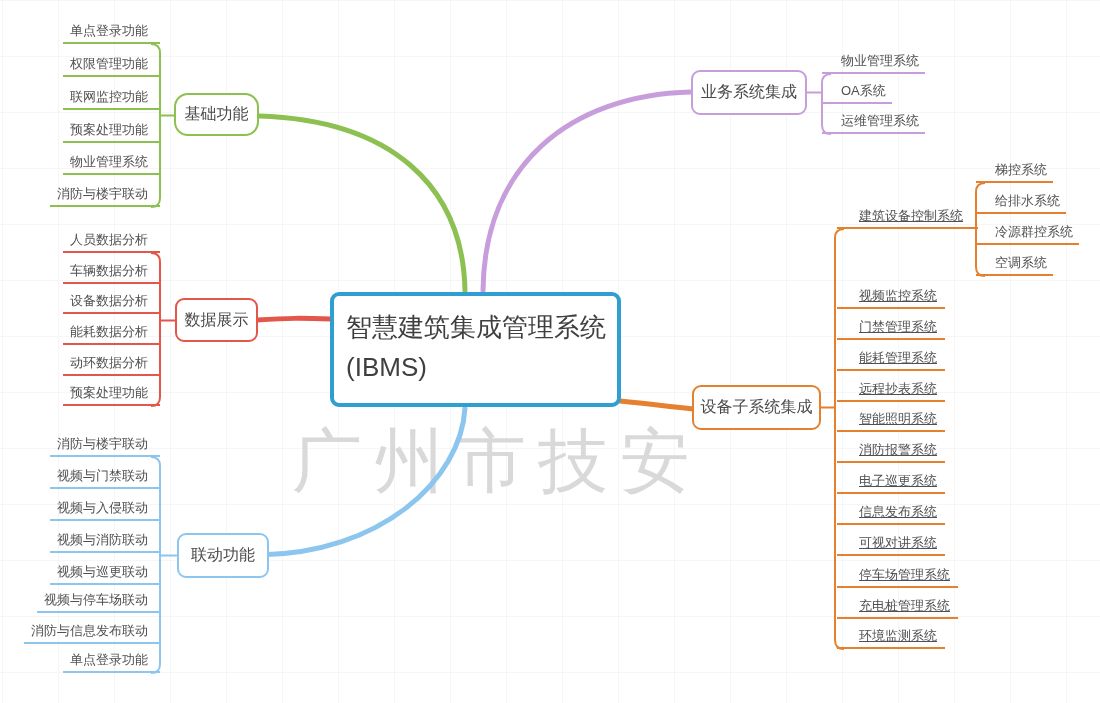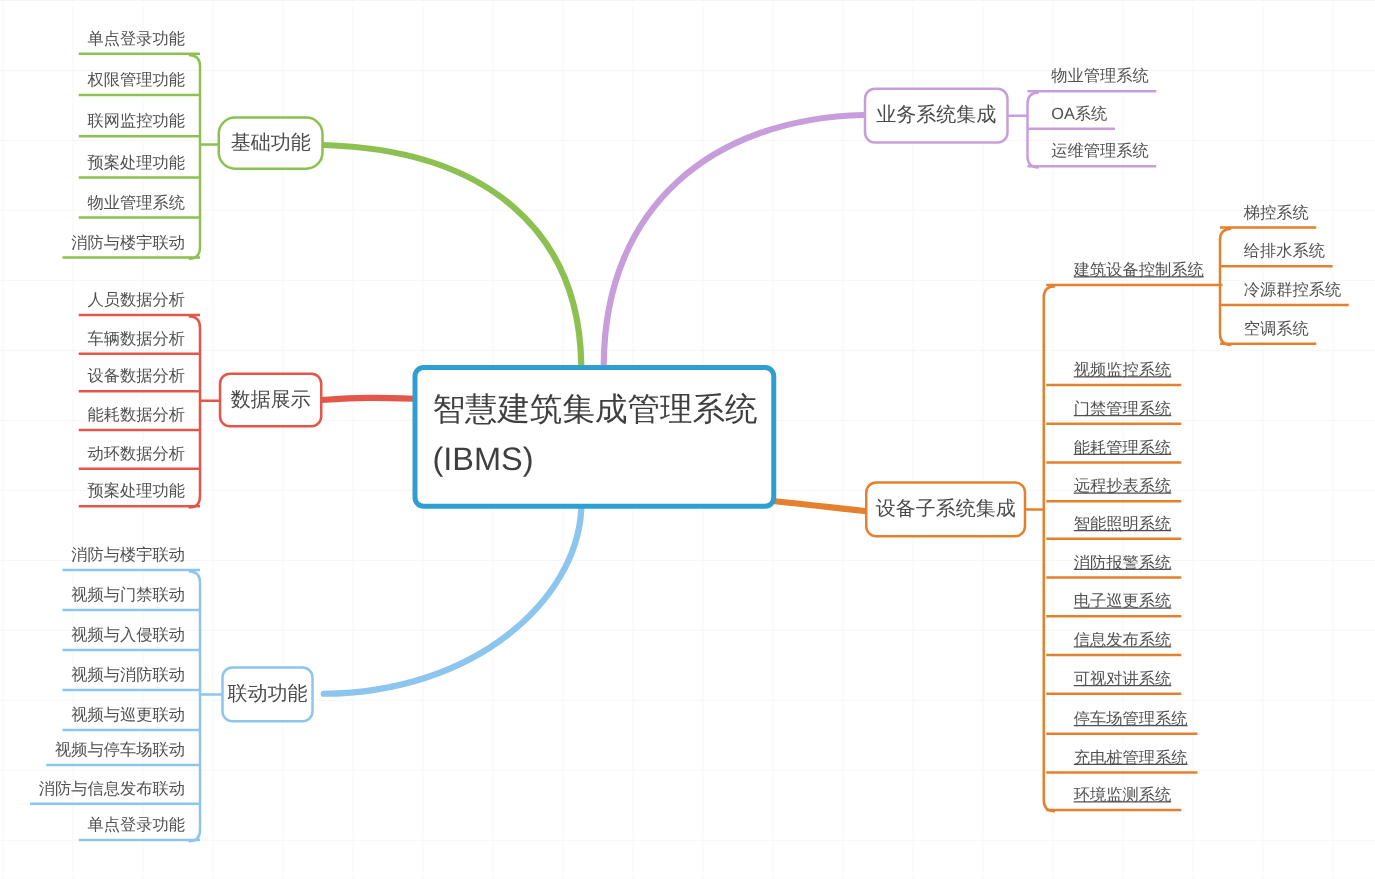--- a/index.html
+++ b/index.html
@@ -38,20 +38,21 @@
   .leaf.ro{left:837px;padding:0 8px 0 22px;text-decoration:underline;}
   .leaf.rs{left:976px;padding:0 6px 0 19px;}
   .bg{border-color:#8cc152;} .br{border-color:#e25749;} .bb{border-color:#8cc5ee;}
   .bp{border-color:#c79edb;} .bo{border-color:#e5812e;}
 </style>
 </head>
 <body>
 
 <div id="canvas">
 
+  <div id="watermark">广州市技安</div>
 
   <svg class="links" width="1100" height="703" viewBox="0 0 1100 703">
 
     <path d="M 259 116 C 390 120 463 185 465 291" stroke="#8cc152" stroke-width="5" fill="none" stroke-linecap="round"></path>
     <path d="M 691 92 C 570 95 484 165 483 291" stroke="#c79edb" stroke-width="5" fill="none" stroke-linecap="round"></path>
     <path d="M 257 320 C 290 318 300 318 331 319" stroke="#e25749" stroke-width="5" fill="none" stroke-linecap="round"></path>
     <path d="M 465 408 C 461 480 380 554 259 555" stroke="#8cc5ee" stroke-width="5" fill="none" stroke-linecap="round"></path>
     <path d="M 620 401 C 650 404 665 406 693 409" stroke="#e5812e" stroke-width="5" fill="none" stroke-linecap="round"></path>
 
     <path d="M 151 44 Q 160 44 160 53 L 160 198 Q 160 207 151 207 M 160 115.5 L 176 115.5" stroke="#8cc152" stroke-width="2" fill="none"></path>
@@ -66,21 +67,21 @@
     <div>智慧建筑集成管理系统</div>
     <div>(IBMS)</div>
   </div>
 
   <div class="node bg" style="left:174px;top:93px;width:85px;height:43px;border-radius:14px;">
       <span>基础功能</span>
     </div>
   <div class="node br" style="left:175px;top:298px;width:83px;height:44px;">
       <span>数据展示</span>
     </div>
-  <div class="node bb" style="left:177px;top:533px;width:74px;height:45px;">
+  <div class="node bb" style="left:177px;top:533px;width:92px;height:45px;">
       <span>联动功能</span>
     </div>
   <div class="node bp" style="left:691px;top:70px;width:116px;height:45px;">
       <span>业务系统集成</span>
     </div>
   <div class="node bo" style="left:692px;top:385px;width:129px;height:45px;justify-content:center;">
       <span>设备子系统集成</span>
     </div>
 
   <div class="leaf l bg" style="top:18px">单点登录功能</div>

